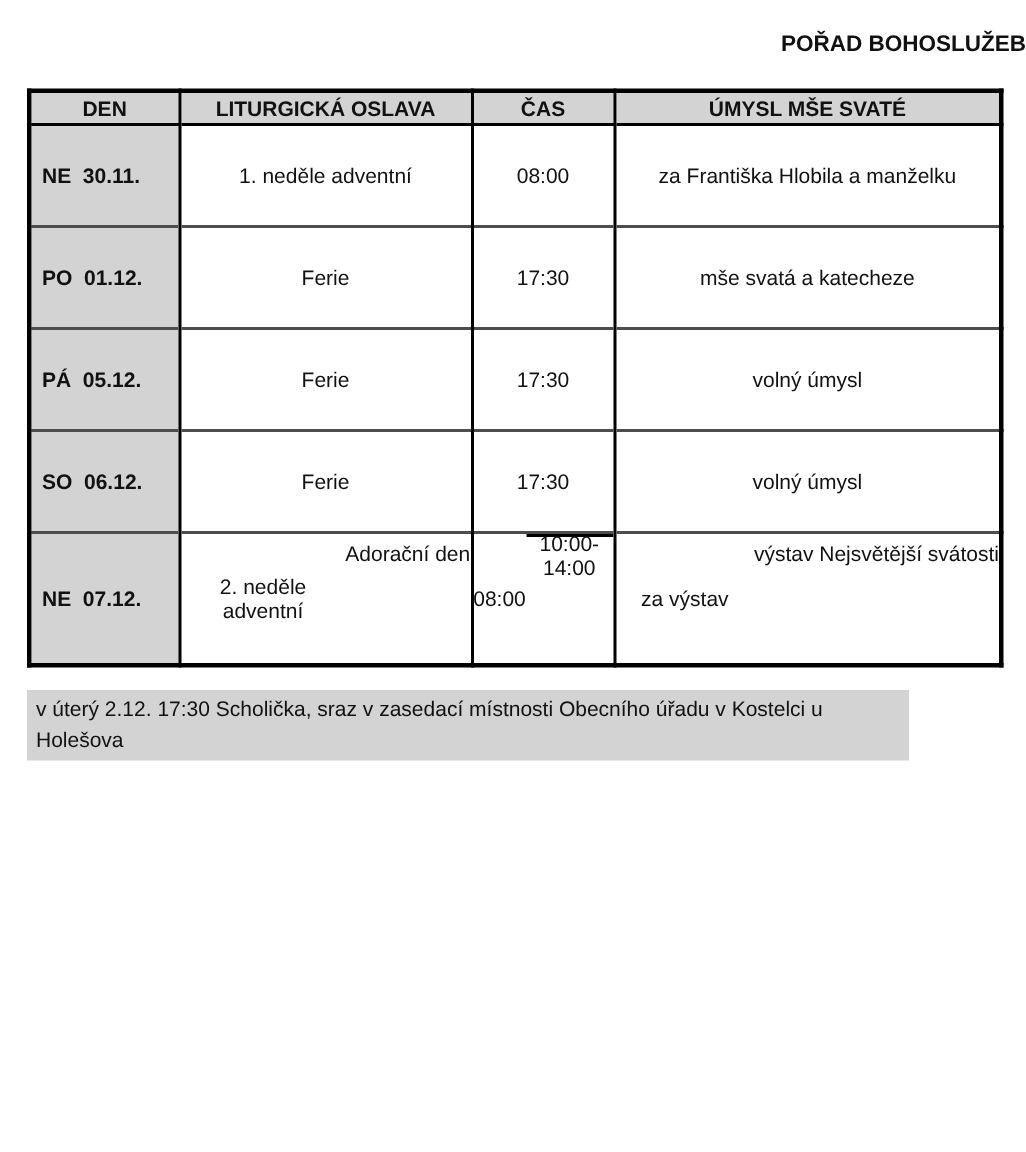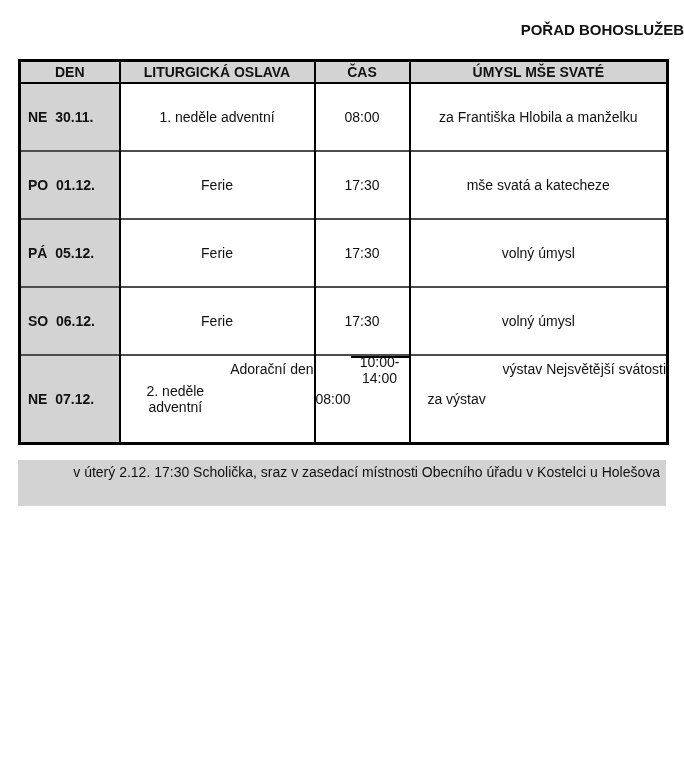--- a/index.html
+++ b/index.html
@@ -77,27 +77,26 @@
   
   td.stacked{padding:0;}
   .stack{display:flex;flex-direction:row;height:86px;}
   .stack .main{flex:1;display:flex;align-items:center;justify-content:center;}
   .stack .sub{height:27px;display:flex;align-items:center;justify-content:center;}
   .stack .sub.boxed{border-top:2px solid var(--border);}
 
   
   .note{
     margin:15px 0 0 18px;
-    width:648px;
+    width:588px;
     min-height:46px;
     background:var(--gray);
     font-size:14px;
     line-height:21px;
     padding:2px 6px 3px 6px;
-    text-align:right;
   }
 </style>
 </head>
 <body>
 
 <div class="page">
 
   <div class="title-block">
     <div class="title-main">POŘAD BOHOSLUŽEB</div>
   </div>

